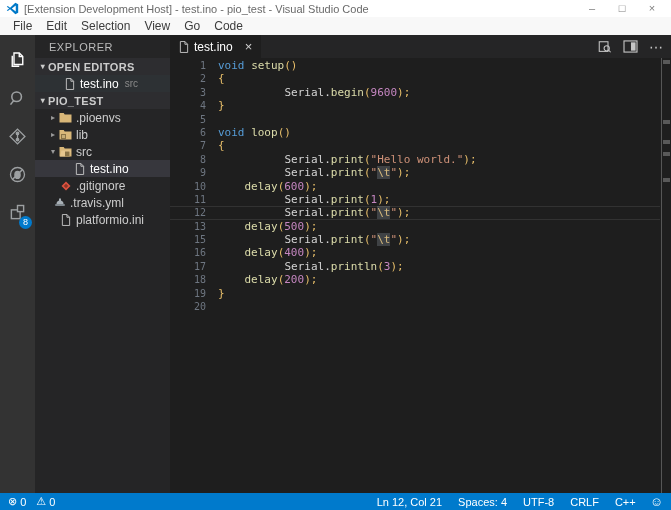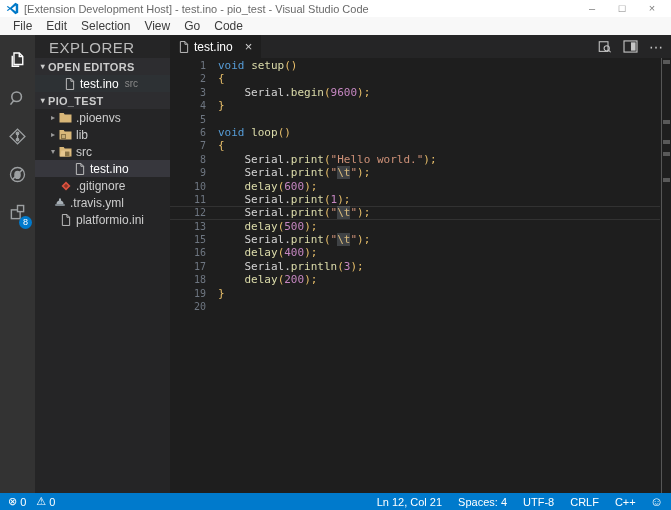--- a/index.html
+++ b/index.html
@@ -21,21 +21,21 @@
   .main { display:flex; height:458px; }
 
   
   .activitybar { width:35px; background:#333333; display:flex; flex-direction:column; align-items:center; padding-top:6px; flex:none; }
   .ab-item { position:relative; width:35px; height:38px; display:flex; align-items:center; justify-content:center; }
   .ab-item svg { display:block; }
   .ab-badge { position:absolute; right:3px; bottom:2px; min-width:13px; height:13px; border-radius:50%; background:#007acc; color:#fff; font-size:9px; line-height:13px; text-align:center; }
 
   
   .sidebar { width:135px; background:#252526; flex:none; overflow:hidden; }
-  .explorer-title { height:23px; line-height:25px; padding-left:14px; font-size:15px; color:#bbbbbb; letter-spacing:.5px; }
+  .explorer-title { height:23px; line-height:25px; padding-left:14px; font-size:11px; color:#bbbbbb; letter-spacing:.5px; }
   .section-header { height:17px; display:flex; align-items:center; padding-left:3px; font-size:11px; font-weight:bold; color:#cccccc; background:#2d2d30; letter-spacing:.3px; }
   .section-header .twistie { width:10px; font-size:8px; color:#cccccc; text-align:center; }
   .row { height:17px; display:flex; align-items:center; font-size:12px; color:#cccccc; white-space:nowrap; }
   .row.sel { background:#37373d; color:#ffffff; }
   .row.oe-sel { background:#2d3134; color:#ffffff; }
   .row .twistie { width:10px; flex:none; font-size:8px; color:#9a9a9a; text-align:center; }
   .row .ficon { width:15px; flex:none; display:flex; align-items:center; justify-content:center; }
   .row .lbl { margin-left:3px; }
   .badge-desc { margin-left:6px; font-size:10px; color:#8a8a8a; }
 
@@ -49,21 +49,21 @@
   .editor-actions { margin-left:auto; display:flex; align-items:center; padding-right:8px; }
   .ea { margin-left:11px; color:#c5c5c5; display:flex; align-items:center; font-size:14px; line-height:10px; }
 
   .code-area { position:relative; flex:1; padding:1px 11px 0 0; font-family:"DejaVu Sans Mono", monospace; font-size:11px; overflow:hidden; }
   .code-line { position:relative; height:13.4px; line-height:13.4px; display:flex; white-space:pre; }
   .code-line .ln { width:36px; flex:none; text-align:right; color:#6e7681; font-size:10px; }
   .code-line .code { padding-left:12px; color:#d4d4d4; }
   .code-line.current::before { content:""; position:absolute; left:0; right:0; top:0; bottom:0; border-top:1px solid rgba(255,255,255,.09); border-bottom:1px solid rgba(255,255,255,.09); pointer-events:none; }
   .tk-kw { color:#569cd6; }
   .tk-fn { color:#dcdcaa; }
-  .tk-id { color:#d4d4d4; }
+  .tk-id { color:#d4d4d4;margin-left:40px; }
   .tk-pu { color:#e8bf6a; }
   .tk-st { color:#ce9178; }
   .tk-nu { color:#c586c0; }
   .tk-esc { color:#d7ba7d; background:#3f4245; }
   .tk-pl { color:#d4d4d4; }
 
   .ruler-line { position:absolute; top:0; bottom:0; right:9px; width:1px; background:rgba(170,170,170,.4); }
   .ruler-mark { position:absolute; right:1px; width:7px; height:4px; background:#8a8a8a; opacity:.55; }
 
   

